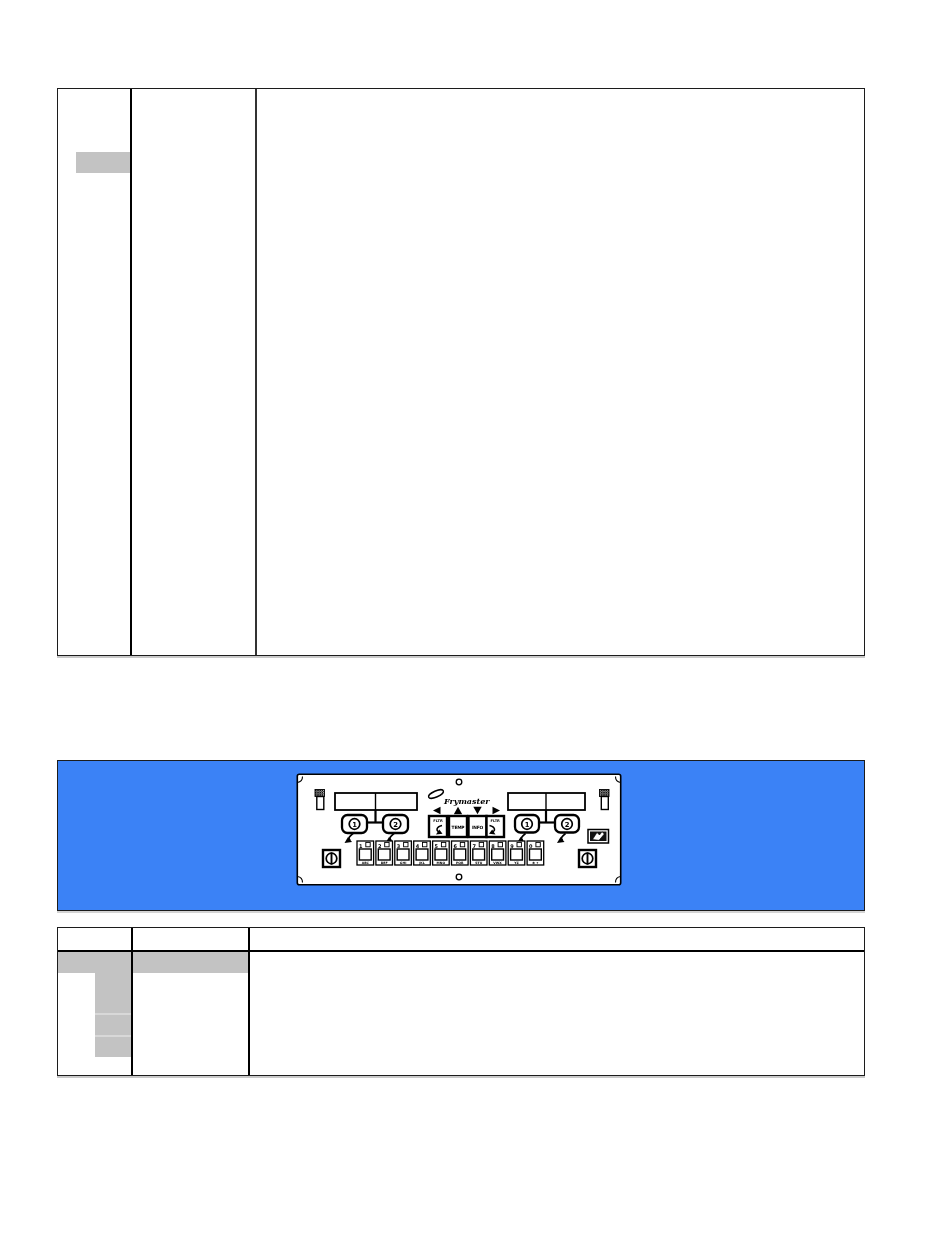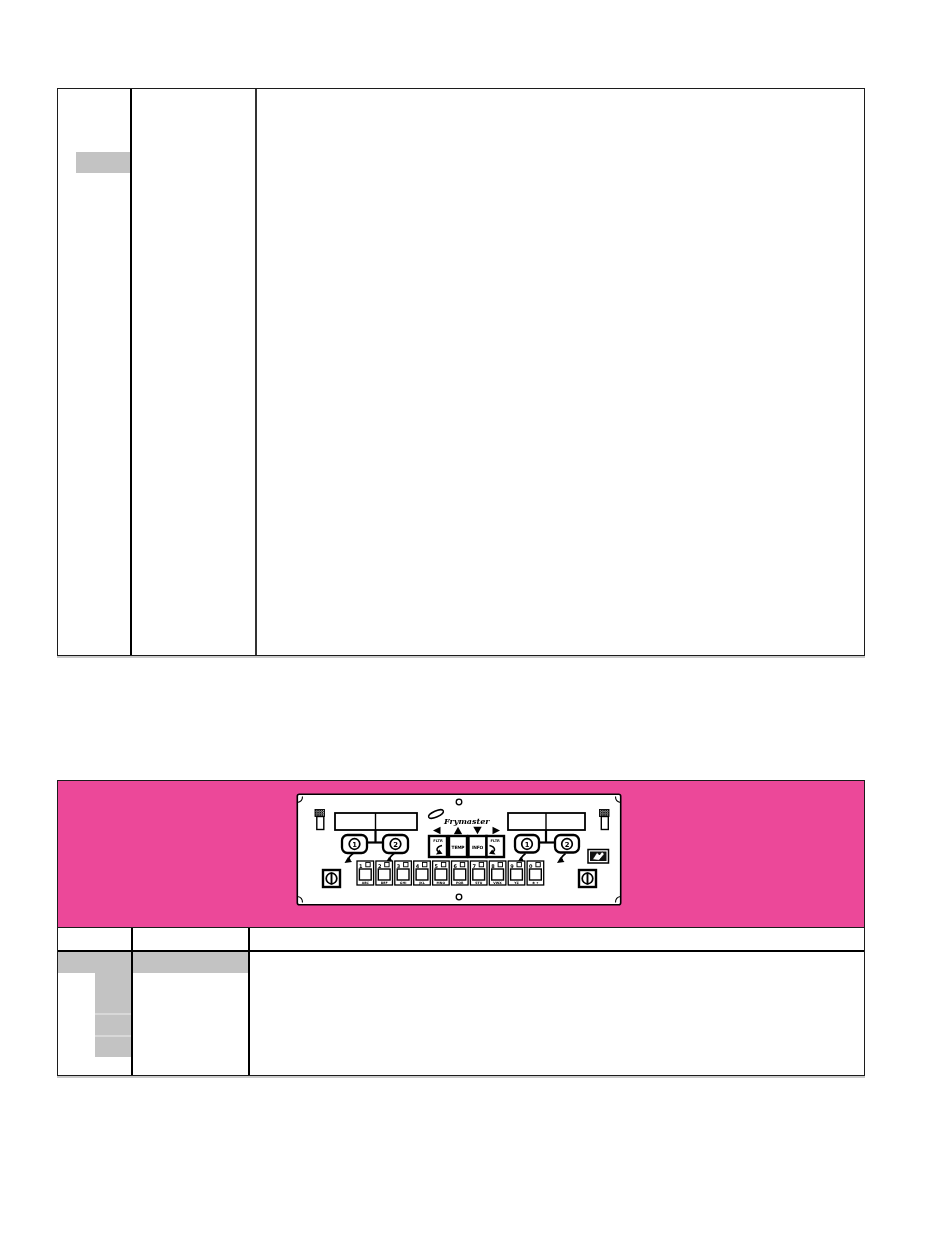--- a/index.html
+++ b/index.html
@@ -8,21 +8,21 @@
   
   .tbl{position:absolute;background:#fff;border:1.5px solid #1c1c1c;box-shadow:0 2px 0 #c9c9c9;}
   .tbl-top{left:57px;top:88px;width:806px;height:566px;}
   .tbl-bottom{left:57px;top:927px;width:806px;height:147px;}
   .vline{position:absolute;top:0;bottom:0;width:1.5px;background:#000;}
   .vline.thick{width:2.2px;background:#333;}
   .hline{position:absolute;left:0;right:0;background:#000;}
   .gray{position:absolute;background:#c3c3c3;}
   .faint{position:absolute;left:0;right:0;height:2px;background:#d8d8d8;}
   
-  .figure-box{position:absolute;left:57px;top:780px;width:806px;height:149px;background:#ec4899;
+  .figure-box{position:absolute;left:57px;top:760px;width:806px;height:149px;background:#3b82f6;
               border:1.5px solid #1c1c1c;box-shadow:0 2px 0 #d4d4d4;}
   .panel-svg{position:absolute;left:238px;top:12px;}
   
   .disp{fill:#fff;stroke:#000;stroke-width:1.8;}
   .b-heavy{fill:#fff;stroke:#000;stroke-width:2.4;}
   .b-round{fill:#fff;stroke:#000;stroke-width:2.3;}
   .thin{stroke:#000;stroke-width:1.4;fill:none;}
   .hair{stroke:#000;stroke-width:1.1;fill:none;}
   .med{stroke:#000;stroke-width:2.2;fill:none;}
   .arr{fill:#000;stroke:none;}

